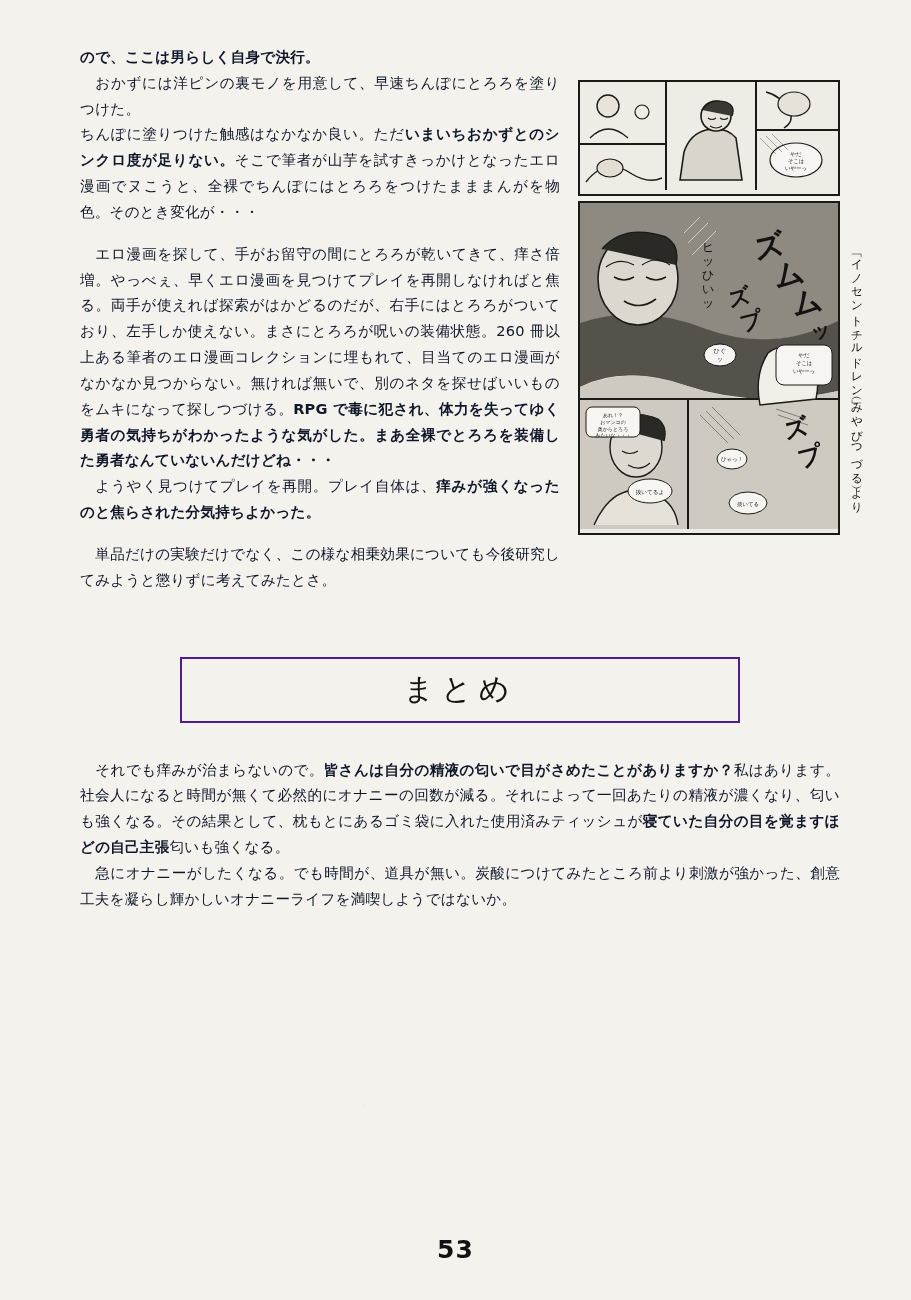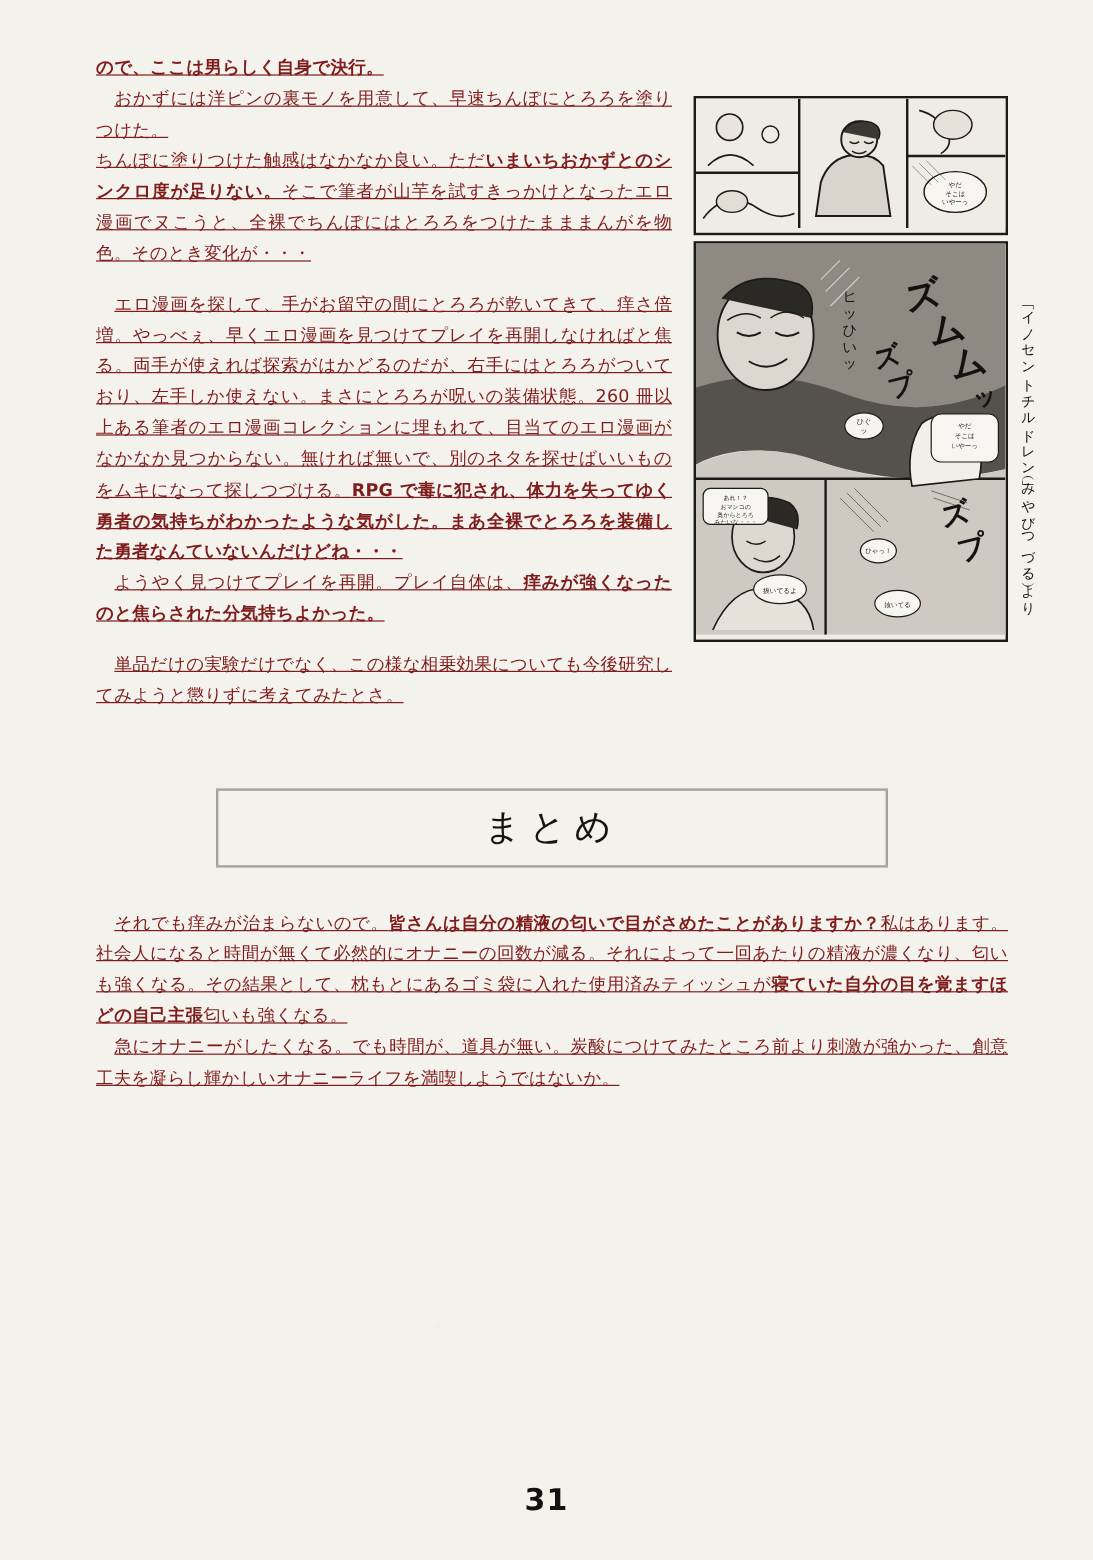--- a/index.html
+++ b/index.html
@@ -32,24 +32,23 @@
   }
   .content {
     position: absolute;
     left: 80px;
     top: 44px;
     width: 760px;
   }
   .txt {
     font-size: 14.6px;
     line-height: 1.77;
-    color: #7f1d1d;
+    color: #0f172a;
     letter-spacing: 0.2px;
     text-align: justify;
-    text-decoration: underline;
   }
   .b { font-weight: 700; }
   p { margin: 0; }
   .indent { text-indent: 1.05em; }
 
   
   .top-block {
     position: relative;
   }
   .float-art {
@@ -86,21 +85,21 @@
     color: #141412;
     height: 300px;
     font-family: "DejaVu Sans", sans-serif;
   }
 
   
   .box-heading {
     margin: 64px auto 0 auto;
     width: 556px;
     height: 62px;
-    border: 2px solid #a3a3a3;
+    border: 2px solid #4c1d95;
     display: flex;
     align-items: center;
     justify-content: center;
   }
   .box-heading span {
     font-size: 30px;
     letter-spacing: 7px;
     color: #15140f;
   }
 
@@ -279,14 +278,14 @@
       <span>まとめ</span>
     </div>
 
     <div class="txt after-box">
       <p class="indent"><span>それでも痒みが治まらないので。</span><span class="b">皆さんは自分の精液の匂いで目がさめたことがありますか？</span><span>私はあります。社会人になると時間が無くて必然的にオナニーの回数が減る。それによって一回あたりの精液が濃くなり、匂いも強くなる。その結果として、枕もとにあるゴミ袋に入れた使用済みティッシュが</span><span class="b">寝ていた自分の目を覚ますほどの自己主張</span><span>匂いも強くなる。</span></p>
       <p class="indent">急にオナニーがしたくなる。でも時間が、道具が無い。炭酸につけてみたところ前より刺激が強かった、創意工夫を凝らし輝かしいオナニーライフを満喫しようではないか。</p>
     </div>
 
   </div>
 
-  <div class="page-number">31</div>
+  <div class="page-number">53</div>
 </div>
 
 </body></html>

